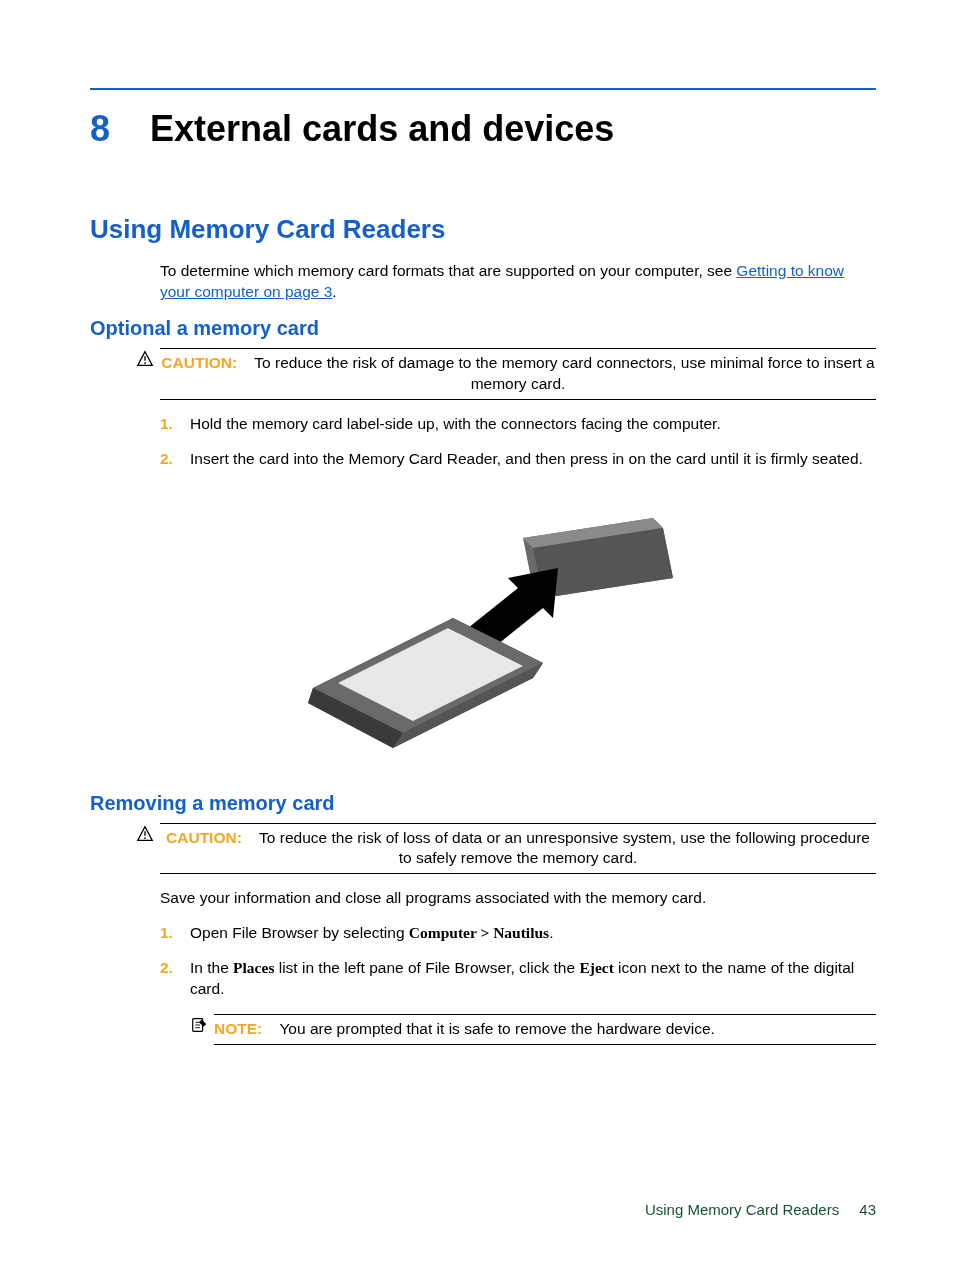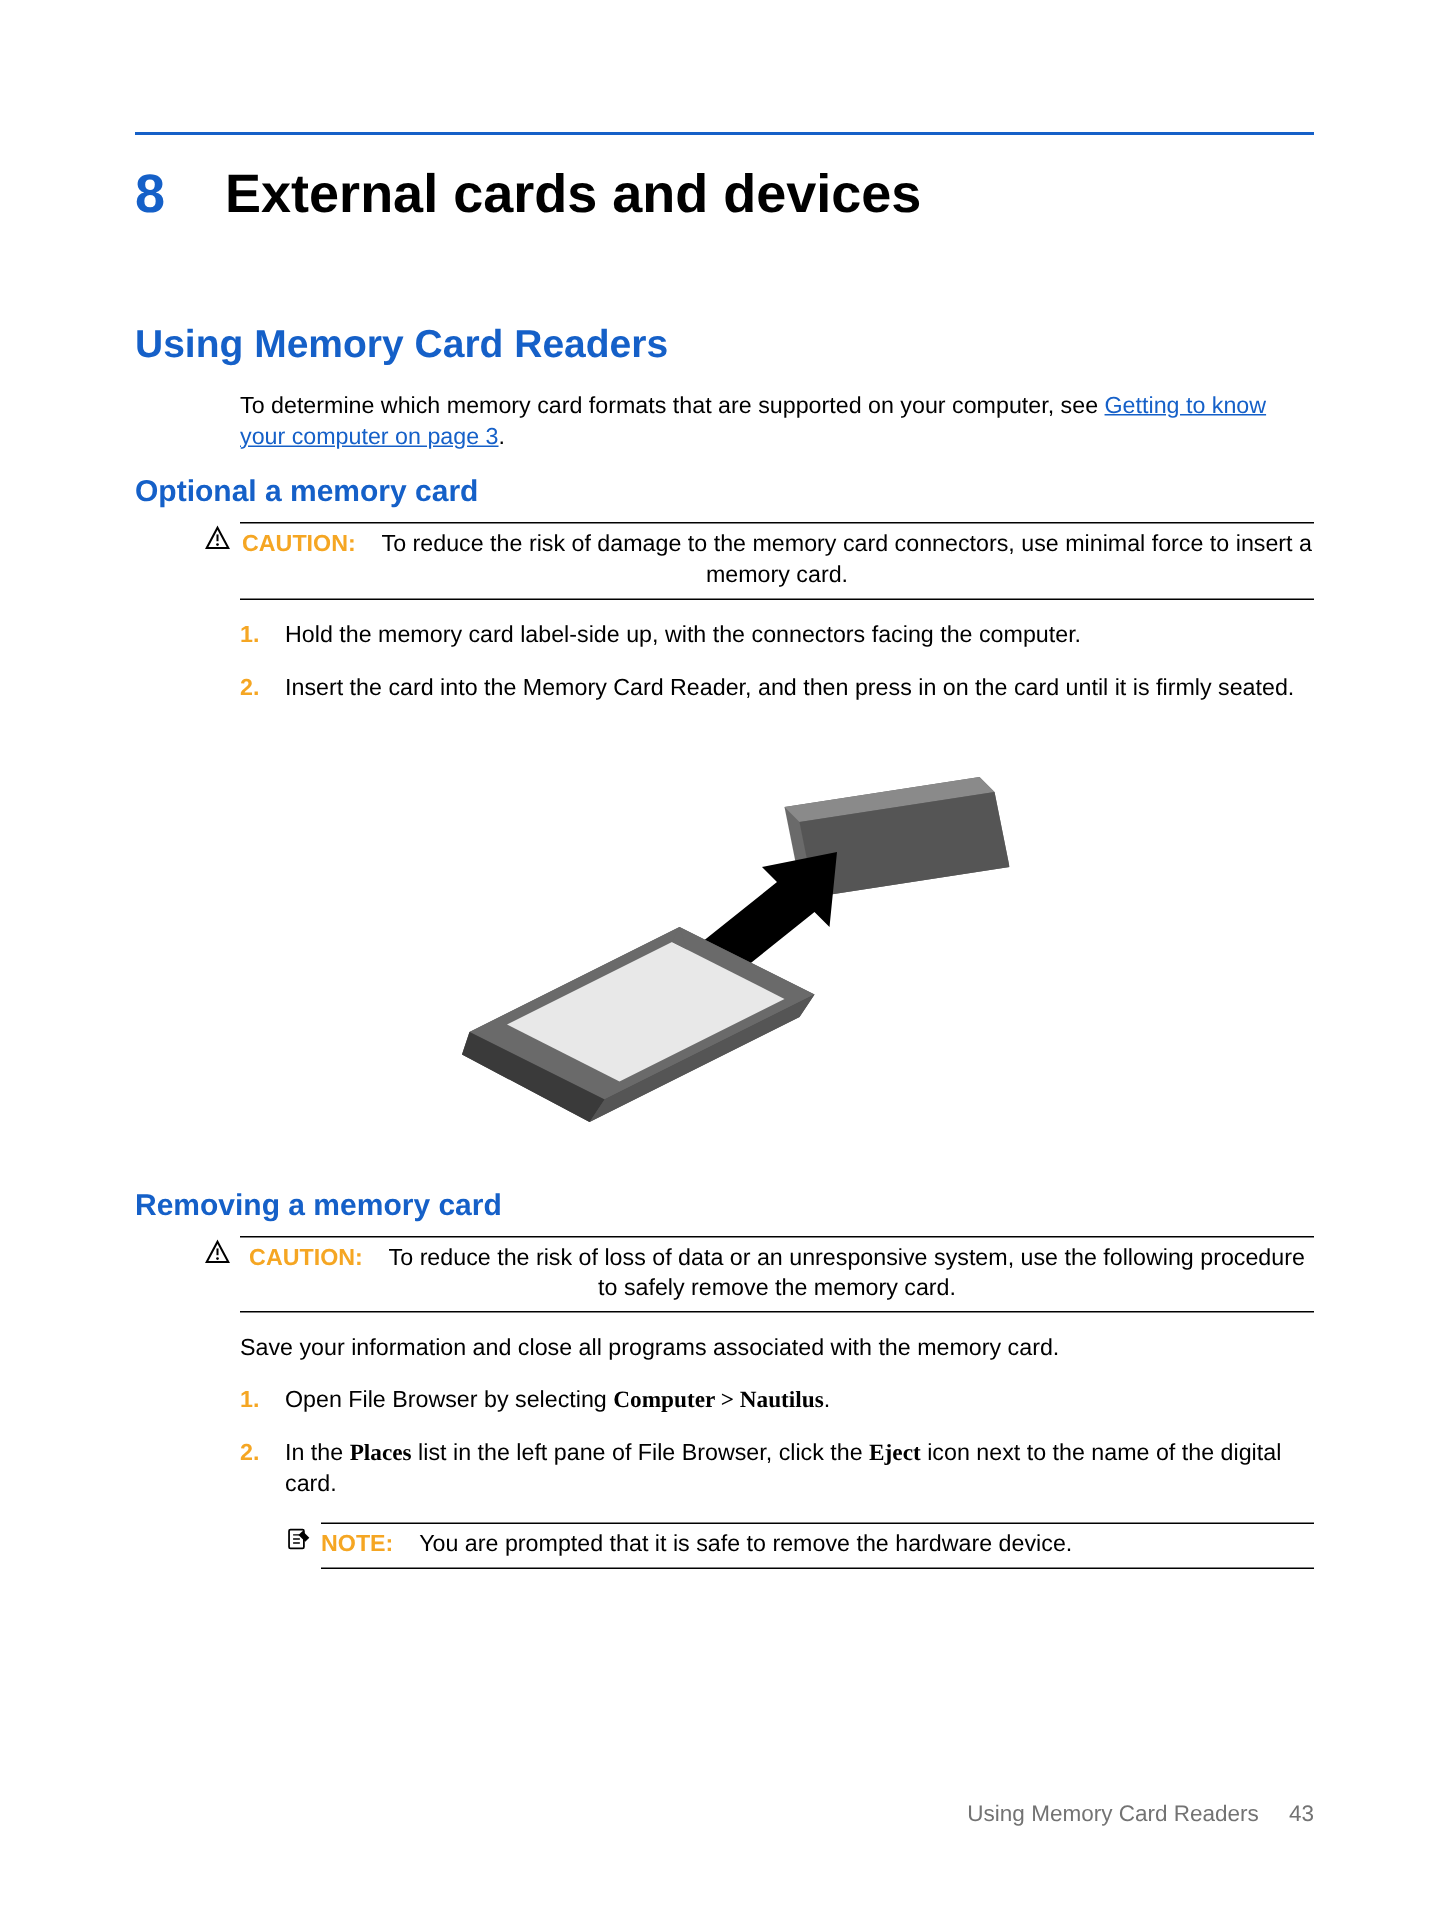--- a/index.html
+++ b/index.html
@@ -123,21 +123,21 @@
   }
   .nested-admonition .admonition-icon {
     left: 0;
     top: 2px;
   }
   .footer {
     position: absolute;
     bottom: 52px;
     right: 78px;
     font-size: 15px;
-    color: #737373;
+    color: #14532d;
   }
   .page-num {
     margin-left: 16px;
   }
   .bold { font-weight: bold; font-family: Liberation Serif, serif; }
 </style>
 </head>
 <body>
 
 <div class="page">

